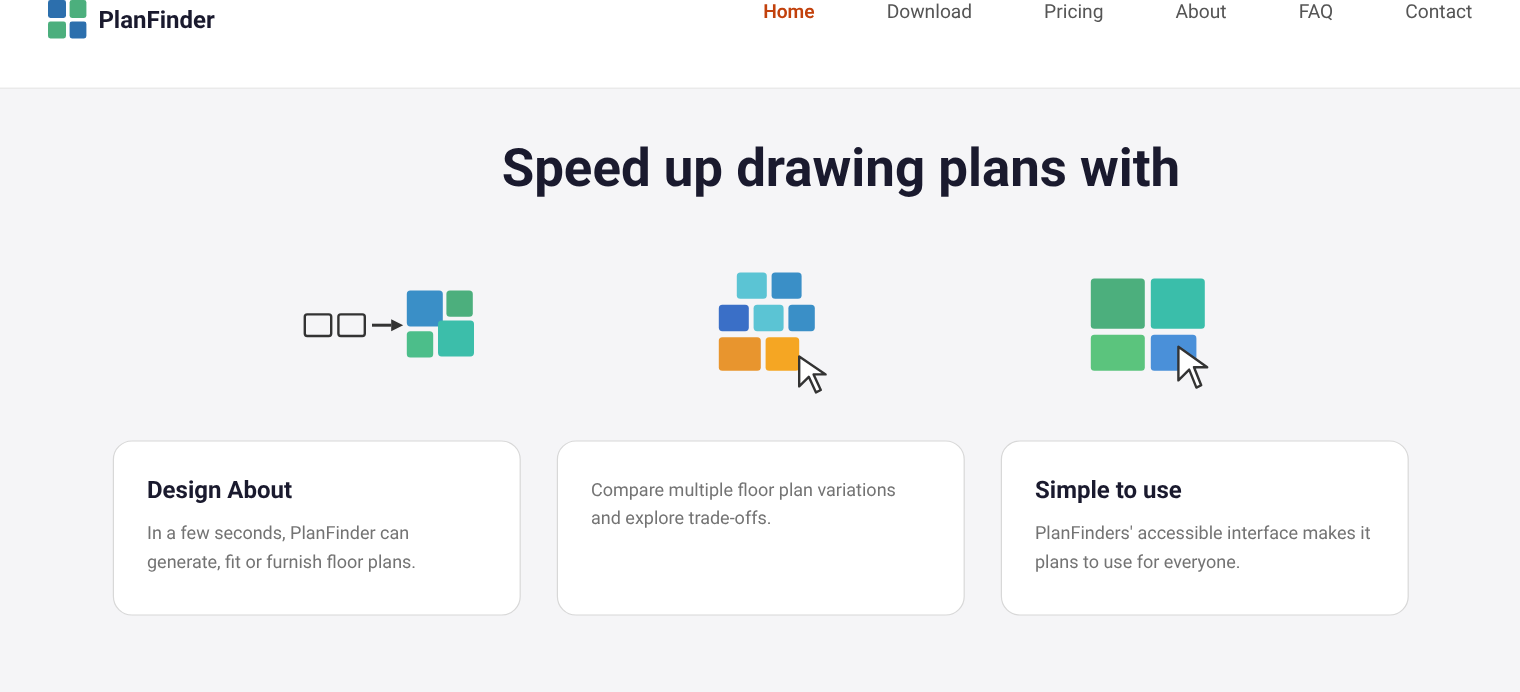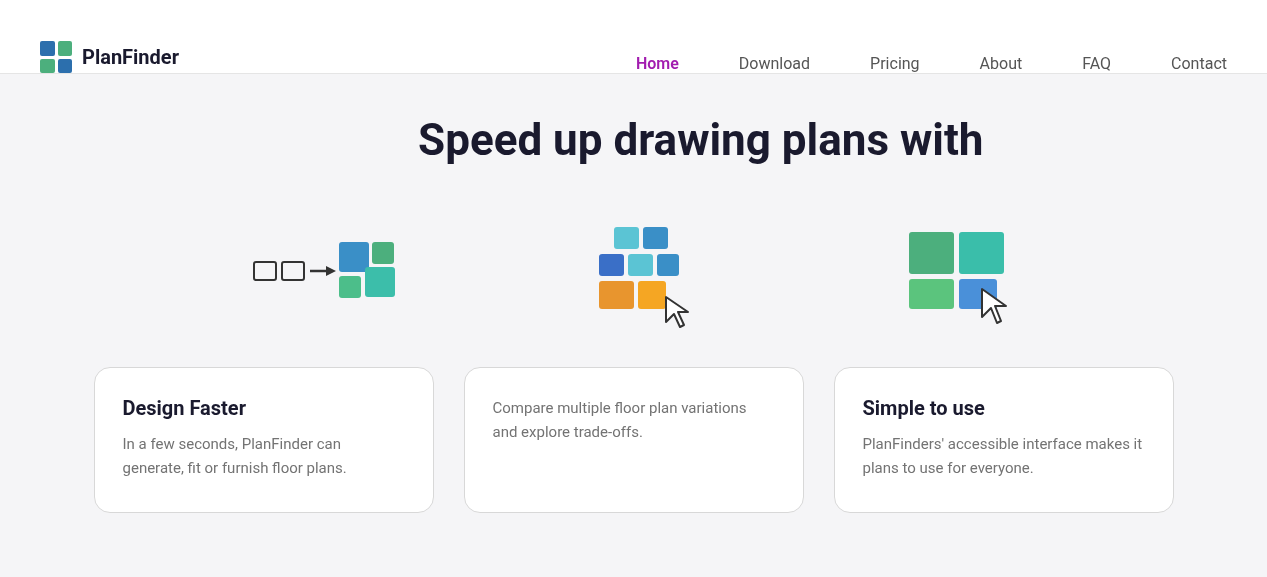--- a/index.html
+++ b/index.html
@@ -8,21 +8,21 @@
       background: #f5f5f7;
       min-height: 577px;
       width: 1267px;
     }
 
     
     nav {
       background: #ffffff;
       border-bottom: 1px solid #e5e5e5;
       display: flex;
-      align-items: flex-end;
+      align-items: flex-start;
       padding: 0 40px;
       height: 74px;
     }
     .logo-wrap {
       display: flex;
       align-items: center;
       gap: 10px;
       margin-right: auto;
     }
     .logo-icon {
@@ -48,21 +48,21 @@
       align-items: center;
       gap: 60px;
       list-style: none;
     }
     .nav-links a {
       text-decoration: none;
       font-size: 16px;
       color: #555;
     }
     .nav-links a.active {
-      color: #a21caf;
+      color: #c2410c;
       font-weight: 600;
       margin-top: 12px;
     }
 
     
     .hero {
       text-align: right;
       padding: 40px 20px 30px;
     }
     .hero h1 {
@@ -210,21 +210,21 @@
 
       <polygon points="78,62 78,90 87,81 93,96 97,94 91,79 102,79" fill="white" stroke="#333" stroke-width="2" stroke-linejoin="round"></polygon>
     </svg>
   </div>
 
 </div>
 
 <div class="cards-row">
 
   <div class="card">
-    <h2>Design Faster</h2>
+    <h2>Design About</h2>
     <p>In a few seconds, PlanFinder can generate, fit or furnish floor plans.</p>
   </div>
 
   <div class="card">
     <p>Compare multiple floor plan variations and explore trade-offs.</p>
   </div>
 
   <div class="card">
     <h2>Simple to use</h2>
     <p>PlanFinders' accessible interface makes it plans to use for everyone.</p>

